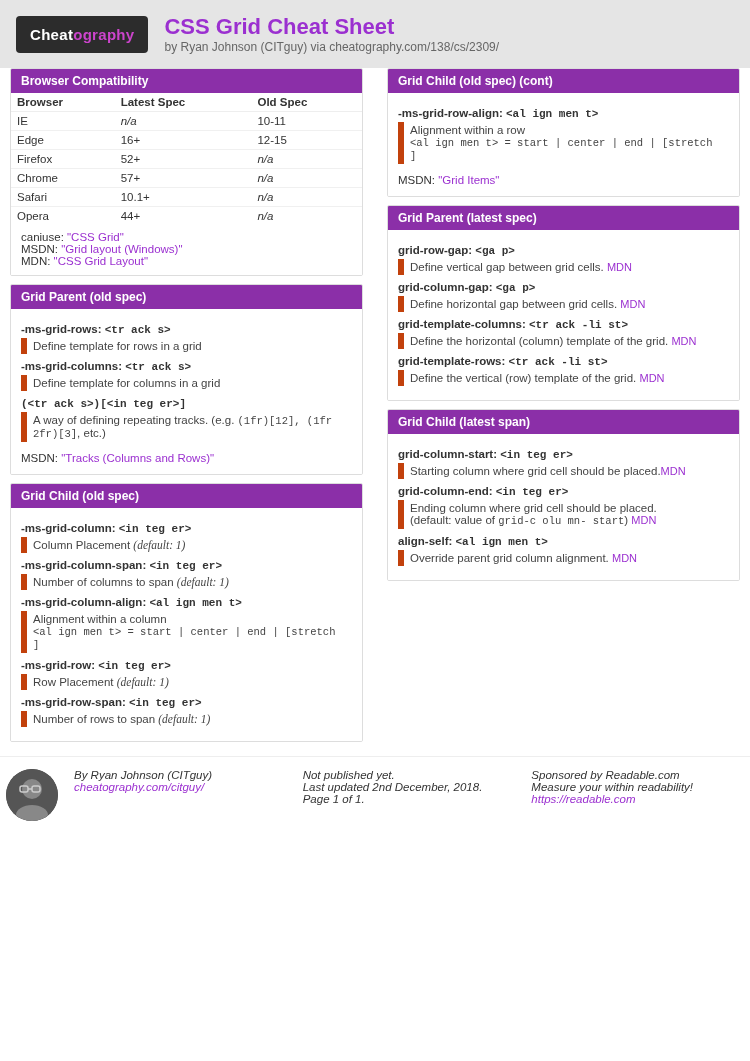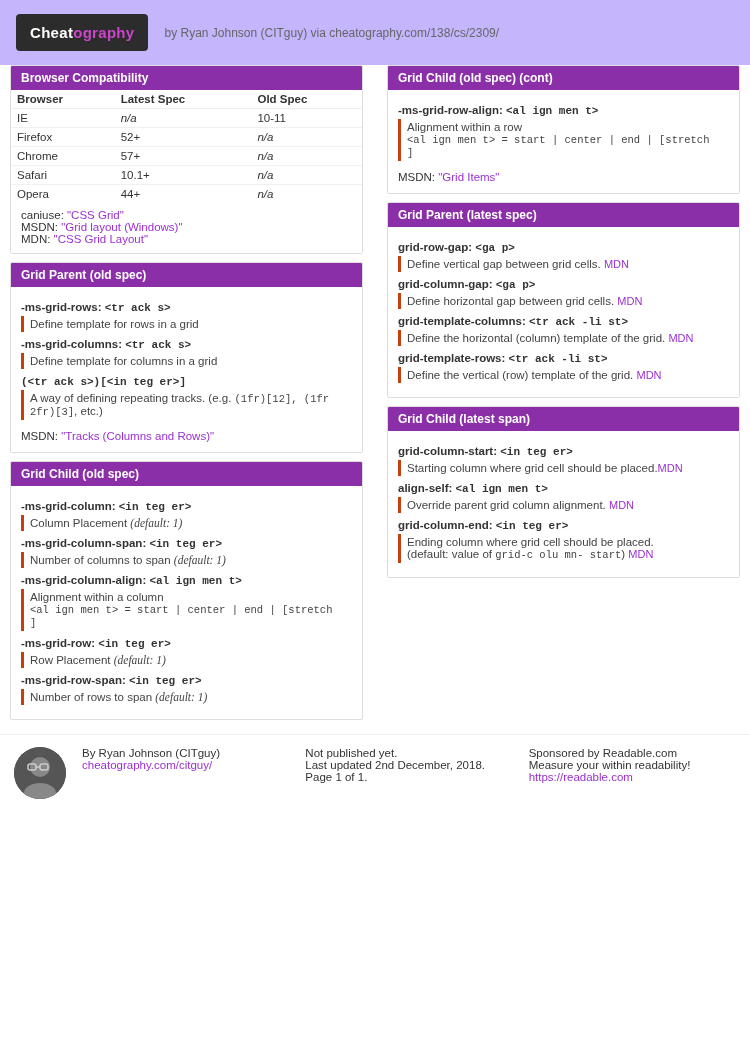--- a/index.html
+++ b/index.html
@@ -9,21 +9,21 @@
       background: #fff;
       width: 750px;
       min-height: 1061px;
     }
 
     
     .header {
       display: flex;
       align-items: center;
       padding: 14px 16px;
-      background: #c4b5fd;
+      background: #e5e5e5;
       gap: 16px;
     }
     .logo-box {
       background: #2c2c2c;
       color: #fff;
       font-weight: bold;
       font-size: 15px;
       padding: 10px 14px;
       border-radius: 4px;
       white-space: nowrap;
@@ -109,21 +109,21 @@
       font-size: 11.5px;
       margin-top: 6px;
       margin-bottom: 2px;
       color: #333;
     }
     .prop-name code, code {
       font-family: 'Courier New', monospace;
       font-size: 11px;
     }
     .desc-block {
-      border-left: 3px solid #c2410c;
+      border-left: 6px solid #c2410c;
       padding: 2px 6px;
       margin: 2px 0 6px 0;
       color: #444;
       font-size: 11.5px;
     }
     .desc-block code {
       font-family: 'Courier New', monospace;
       font-size: 10.5px;
     }
 
@@ -139,23 +139,24 @@
       font-size: 11.5px;
       color: #333;
       padding: 4px 0 2px 0;
     }
 
     
     .footer {
       display: flex;
       align-items: flex-start;
       gap: 16px;
-      padding: 12px 14px;
+      padding: 12px 6px;
       border-top: 1px solid #eee;
       margin-top: 4px;
+      font-style: italic;
     }
     .footer-avatar {
       width: 52px;
       height: 52px;
       border-radius: 50%;
       background: #444;
       overflow: hidden;
       flex-shrink: 0;
       display: flex;
       align-items: center;
@@ -170,20 +171,21 @@
     .footer-col a { color: #9b30d0; text-decoration: none; margin-top: 47px; }
 
     .italic-text { font-style: italic; font-family: Liberation Serif, serif; }
   </style>
 </head>
 <body>
 
 <div class="header">
   <div class="logo-box">Cheat<span>ography</span></div>
   <div class="header-text">
+    <div class="header-title">CSS Grid Cheat Sheet</div>
     <div class="header-subtitle">by Ryan Johnson (CITguy) via cheatography.com/138/cs/2309/</div>
   </div>
 </div>
 
 <div class="main-content">
 
   <div class="col-left">
 
     <div class="section">
       <div class="section-header">Browser Compatibility</div>
@@ -194,20 +196,25 @@
               <th>Browser</th>
               <th>Latest Spec</th>
               <th>Old Spec</th>
             </tr>
           </thead>
           <tbody>
             <tr>
               <td>IE</td>
               <td class="italic">n/a</td>
               <td>10-11</td>
+            </tr>
+            <tr>
+              <td>Edge</td>
+              <td>16+</td>
+              <td>12-15</td>
             </tr>
             <tr>
               <td>Firefox</td>
               <td>52+</td>
               <td class="italic">n/a</td>
             </tr>
             <tr>
               <td>Chrome</td>
               <td>57+</td>
               <td class="italic">n/a</td>
@@ -329,32 +336,32 @@
     <div class="section">
       <div class="section-header">Grid Child (latest span)</div>
       <div class="section-body">
 
         <div class="prop-block">
           <div class="prop-name"><span>grid-column-start</span>: <code>&lt;in teg er&gt;</code></div>
           <div class="desc-block">Starting column where grid cell should be placed.<a class="mdn-link">MDN</a></div>
         </div>
 
         <div class="prop-block">
-          <div class="prop-name"><span>align-self</span>: <code>&lt;al ign men t&gt;</code></div>
-          <div class="desc-block">Override parent grid column alignment. <a class="mdn-link">MDN</a></div>
-        </div>
-
-        <div class="prop-block">
           <div class="prop-name"><span>grid-column-end</span>: <code>&lt;in teg er&gt;</code></div>
           <div class="desc-block">
             Ending column where grid cell should be placed.<br>
             (default: value of <code>grid-c olu mn- start</code>) <a class="mdn-link">MDN</a>
           </div>
         </div>
 
+        <div class="prop-block">
+          <div class="prop-name"><span>align-self</span>: <code>&lt;al ign men t&gt;</code></div>
+          <div class="desc-block">Override parent grid column alignment. <a class="mdn-link">MDN</a></div>
+        </div>
+
       </div>
     </div>
 
   </div>
 
 </div>
 
 <div class="footer">
   <div class="footer-avatar">
 

